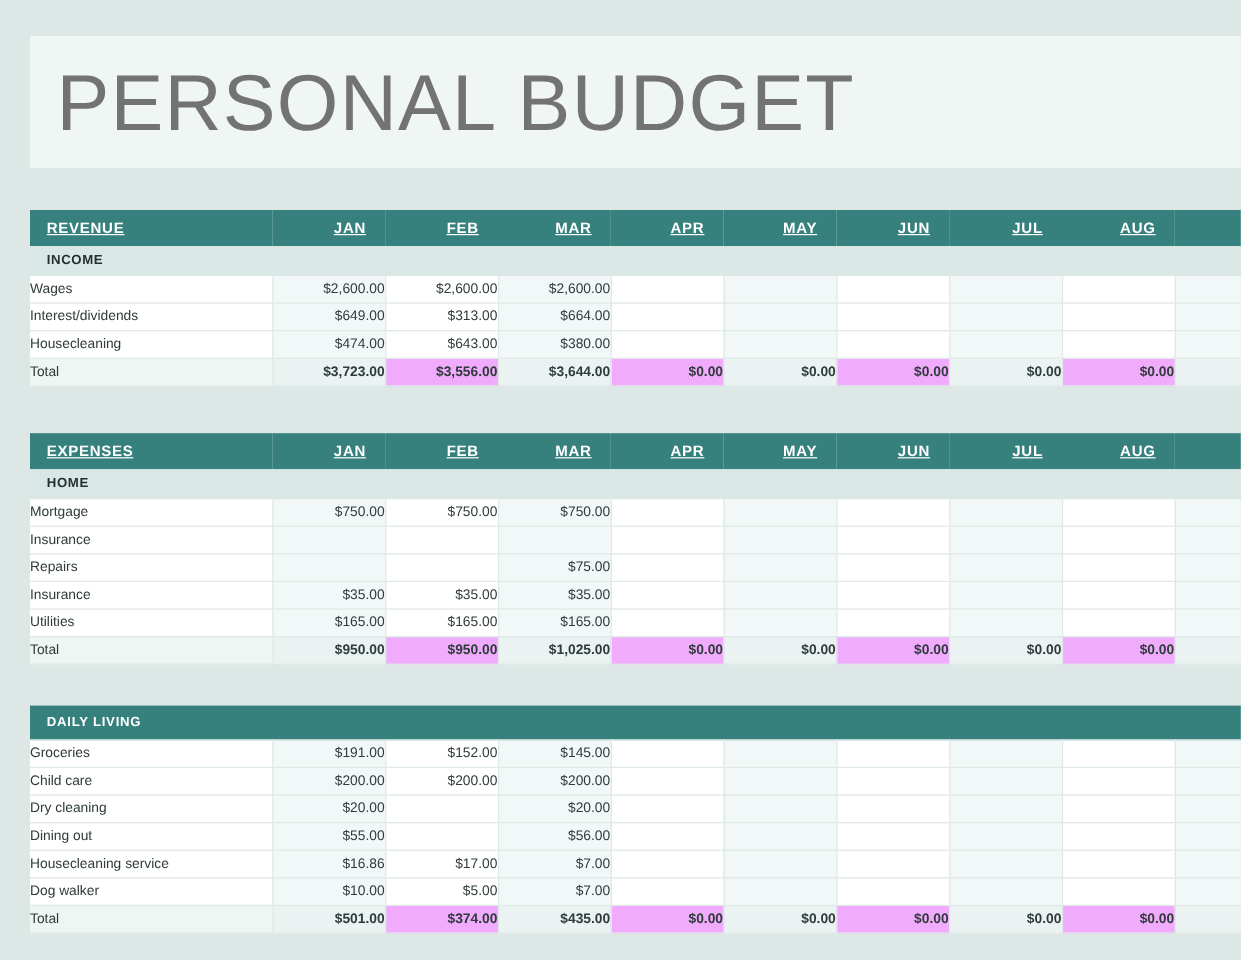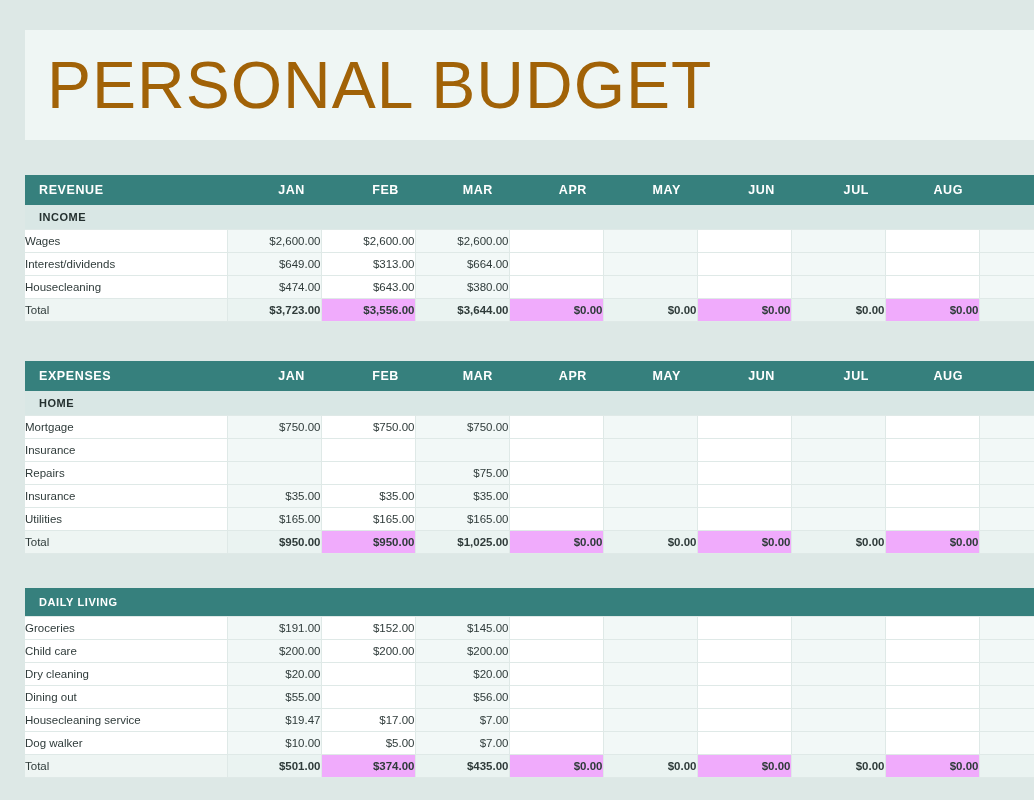--- a/index.html
+++ b/index.html
@@ -24,21 +24,21 @@
     height: 110px;
     background: #eff6f4;
     display: flex;
     align-items: center;
   }
   .title-text {
     font-size: 66px;
     line-height: 66px;
     font-weight: 400;
     letter-spacing: 1px;
-    color: #a16207;
+    color: #737373;
     padding-left: 22px;
     white-space: nowrap;
   }
 
   
   .block {
     position: absolute;
     left: 25px;
     width: 1009px;
   }
@@ -54,20 +54,21 @@
   
   tr.head-bar > th {
     background: #36807d;
     color: #ffffff;
     height: 30px;
     font-size: 12.5px;
     font-weight: 700;
     letter-spacing: 0.6px;
     padding: 0;
     border: 0;
+    text-decoration: underline;
   }
   tr.head-bar > th.head-title {
     text-align: left;
     padding-left: 14px;
   }
   tr.head-bar > th.head-month {
     text-align: right;
     padding-right: 16px;
   }
 
@@ -394,21 +395,21 @@
           <td class="val tinted">$56.00</td>
           <td class="val"></td>
           <td class="val tinted"></td>
           <td class="val"></td>
           <td class="val tinted"></td>
           <td class="val"></td>
           <td class="val tinted cutcell"></td>
         </tr>
         <tr class="data-row">
           <td class="rowlabel">Housecleaning service</td>
-          <td class="val tinted">$19.47</td>
+          <td class="val tinted">$16.86</td>
           <td class="val">$17.00</td>
           <td class="val tinted">$7.00</td>
           <td class="val"></td>
           <td class="val tinted"></td>
           <td class="val"></td>
           <td class="val tinted"></td>
           <td class="val"></td>
           <td class="val tinted cutcell"></td>
         </tr>
         <tr class="data-row">

